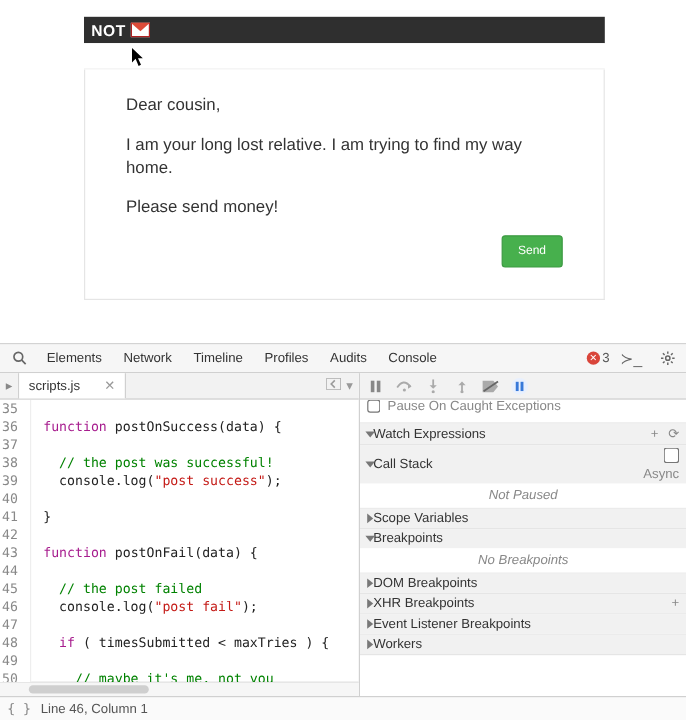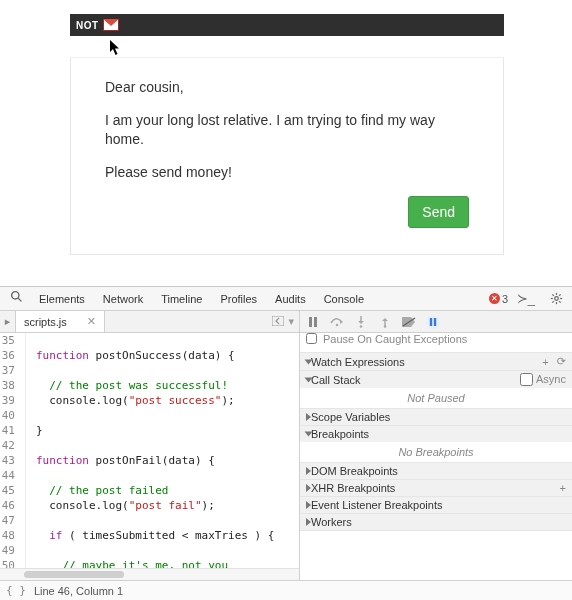--- a/index.html
+++ b/index.html
@@ -26,21 +26,21 @@
   .app-titlebar {
     background: #2f2f2f;
     height: 22px;
     display: flex;
     align-items: center;
     padding: 0 6px;
     gap: 4px;
   }
   .app-title {
     color: #fff;
-    font-size: 10px;
+    font-size: 13px;
     font-weight: 700;
     letter-spacing: 0.5px;
   }
   .mail-icon {
     display: inline-block;
     width: 16px; height: 12px;
     background: #fff;
     position: relative;
     border: 1px solid #b02222;
   }
@@ -81,38 +81,39 @@
     display: flex;
     justify-content: flex-end;
     margin-top: 10px;
   }
   .send-btn {
     background: #47b04d;
     color: #fff;
     border: 1px solid #3d9a43;
     border-radius: 3px;
     padding: 7px 13px;
-    font-size: 14px;
+    font-size: 10px;
     cursor: pointer;
   }
 
   
   .devtools {
     position: absolute;
     left: 0; right: 0; bottom: 0;
     height: 314px;
     border-top: 1px solid #c9c9c9;
     background: #fff;
     display: flex;
     flex-direction: column;
     font-size: 11px;
     color: #333;
   }
   .dt-top {
     display: flex;
+    align-items: center;
     height: 24px;
     border-bottom: 1px solid #d0d0d0;
     background: #f6f6f6;
     padding: 0 4px;
   }
   .dt-icon-btn {
     width: 18px; height: 18px;
     display: flex;
     align-items: center;
     justify-content: center;
@@ -518,21 +519,21 @@
             <span class="refresh">⟳</span>
           </span>
         </div>
       </div>
 
       <div class="acc">
         <div class="acc-head open">
           <span class="tri down"></span>
           <span>Call Stack</span>
           <span class="acc-right">
-            <label style="display:flex;align-items:flex-start;gap:3px;font-style:normal;">
+            <label style="display:flex;align-items:flex-end;gap:3px;font-style:normal;flex-direction:column;">
               <input type="checkbox" style="">
               <span>Async</span>
             </label>
           </span>
         </div>
         <div class="acc-body">Not Paused</div>
       </div>
 
       <div class="acc">
         <div class="acc-head">

